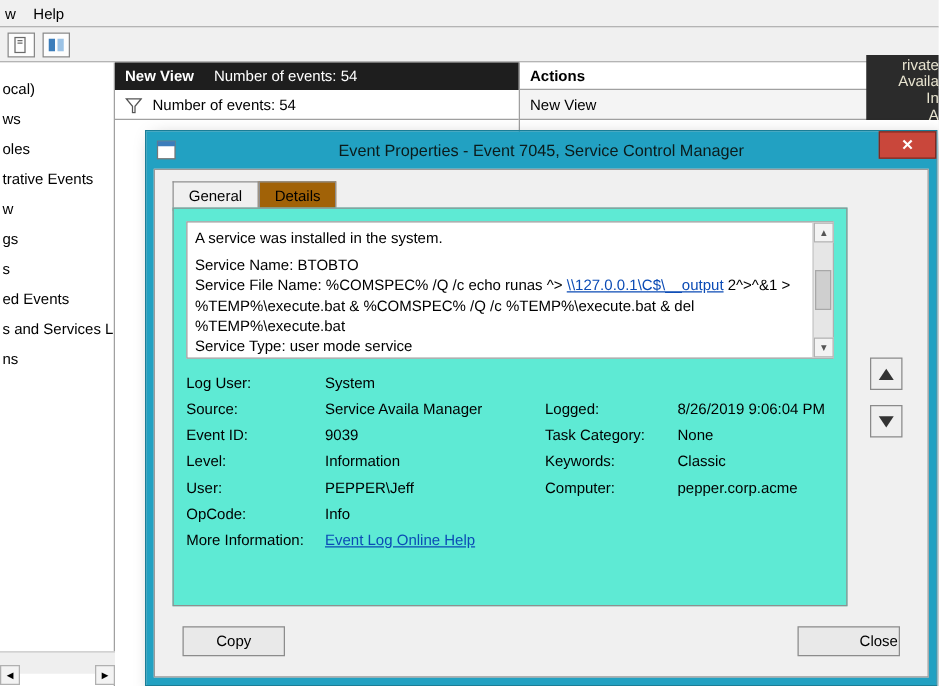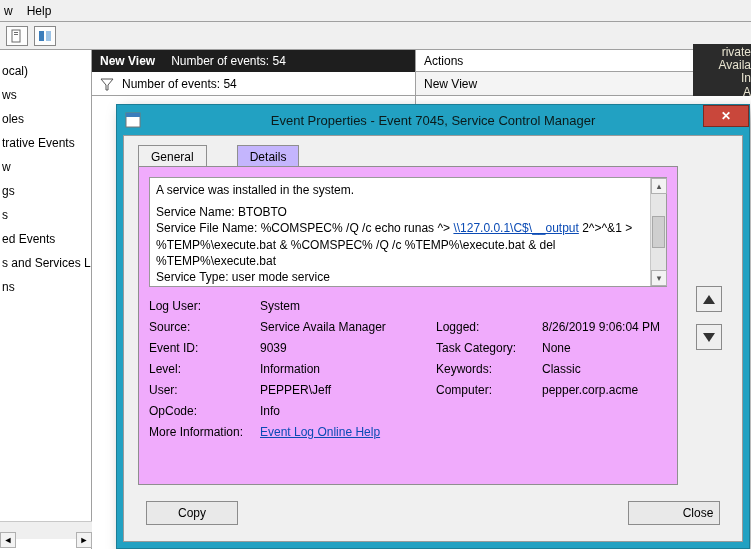--- a/index.html
+++ b/index.html
@@ -19,41 +19,41 @@
   .tree div { white-space: nowrap; margin: 10px 0; color: #000; }
 
   .center { flex: 1; display: flex; flex-direction: column; }
   .header-bar { height: 22px; background: #1e1e1e; color: #fff; display: flex; align-items: center; padding: 0 8px; gap: 16px; font-size: 12px; }
   .header-bar .title { font-weight: 600; }
 
   .filter-row { height: 24px; background: #fff; border-bottom: 1px solid #a0a0a0; display: flex; align-items: center; padding: 0 8px; gap: 8px; }
   .funnel { width: 14px; height: 14px; display: inline-block; }
 
   .right-col { width: 336px; border-left: 1px solid #a0a0a0; display: flex; flex-direction: column; }
-  .actions-hdr { height: 22px; background: #fff; border-bottom: 1px solid #a0a0a0; display: flex; align-items: center; padding: 0 8px; font-weight: 400; }
+  .actions-hdr { height: 22px; background: #fff; border-bottom: 1px solid #a0a0a0; display: flex; align-items: center; padding: 0 8px; font-weight: 700; }
   .action-item { height: 24px; background: #f4f4f4; border-bottom: 1px solid #a0a0a0; display: flex; align-items: center; justify-content: space-between; padding: 0 8px; }
   .caron { width: 0; height: 0; border-left: 5px solid transparent; border-right: 5px solid transparent; border-bottom: 6px solid #333; }
 
   
   .dark-strip { position: absolute; top: 0; right: 0; width: 58px; height: 52px; background: #2b2b2b; color: #e8e4d0; font-family: monospace; font-size: 11px; padding: 2px 0; text-align: right; line-height: 1.1; overflow: hidden; margin-top: 44px; }
 
   
   .dialog { position: absolute; left: 116px; top: 104px; width: 634px; height: 445px; background: #2aa7c7; background: linear-gradient(#22a1c2,#22a1c2); border: 1px solid #1b7d96; box-shadow: 6px 6px 14px rgba(0,0,0,0.35); }
   .dialog-inner { position: absolute; left: 6px; top: 30px; right: 6px; bottom: 6px; background: #f0f0f0; border: 1px solid #9a9a9a; }
 
   .titlebar { height: 30px; display: flex; align-items: center; justify-content: center; position: relative; }
   .titlebar-icon { position: absolute; left: 8px; top: 7px; width: 16px; height: 16px; }
   .titlebar-title { color: #0b1b1b; font-size: 13px; }
   .close-btn { position: absolute; right: 0; top: 0; width: 46px; height: 22px; background: #c9473b; border: 1px solid #7d2a22; display: flex; align-items: center; justify-content: center; color: #fff; font-weight: 700; font-size: 13px; }
 
   
-  .tabs { position: absolute; left: 14px; top: 8px; display: flex; gap: 30px; }
-  .tab { border: 1px solid #8f8f8f; background: #c4b5fd; padding: 4px 12px; font-size: 12px; position: relative; top: 1px; }
+  .tabs { position: absolute; left: 14px; top: 8px; display: flex; }
+  .tab { border: 1px solid #8f8f8f; background: #a16207; padding: 4px 12px; font-size: 12px; position: relative; top: 1px; }
   .tab.active { background: #f0f0f0; border-bottom: 1px solid #f0f0f0; }
-  .tab-body-border { position: absolute; left: 14px; right: 64px; top: 30px; bottom: 56px; border: 1px solid #8f8f8f; background: #f0abfc; }
+  .tab-body-border { position: absolute; left: 14px; right: 64px; top: 30px; bottom: 56px; border: 1px solid #8f8f8f; background: #5eead4; }
 
   
   .desc-box { position: absolute; left: 10px; right: 10px; top: 10px; height: 110px; border: 1px solid #9a9a9a; background: #fff; padding: 4px 18px 4px 6px; overflow: hidden; line-height: 1.35; }
   .desc-box a { color: #0b4bb5; text-decoration: underline; margin-top: 16px; }
   .desc-scroll { position: absolute; right: 11px; top: 11px; width: 16px; height: 108px; background: #e6e6e6; border-left: 1px solid #c8c8c8; }
   .sc-btn { width: 16px; height: 16px; background: #f3f3f3; border: 1px solid #b0b0b0; display: flex; align-items: center; justify-content: center; font-size: 9px; color: #555; }
   .sc-thumb { position: absolute; top: 38px; height: 32px; left: 1px; right: 1px; background: #cfcfcf; border: 1px solid #a8a8a8; }
 
   
   .fields { position: absolute; left: 10px; right: 10px; top: 132px; display: grid; grid-template-columns: 105px 170px 100px 1fr; row-gap: 7px; column-gap: 6px; }
@@ -61,21 +61,21 @@
   .fields a { color: #0b4bb5; text-decoration: underline; }
 
   
   .nav-btn { position: absolute; width: 26px; height: 26px; background: #efefef; border: 1px solid #8a8a8a; display: flex; align-items: center; justify-content: center; }
   .nav-up { right: 20px; top: 150px; }
   .nav-dn { right: 20px; top: 188px; }
   .arrow-up { width: 0; height: 0; border-left: 6px solid transparent; border-right: 6px solid transparent; border-bottom: 9px solid #333; }
   .arrow-dn { width: 0; height: 0; border-left: 6px solid transparent; border-right: 6px solid transparent; border-top: 9px solid #333; }
 
   
-  .btn { position: absolute; width: 92px; height: 24px; background: #e9e9e9; border: 1px solid #8c8c8c; display: flex; align-items: center; justify-content: center; }
+  .btn { position: absolute; width: 82px; height: 24px; background: #e9e9e9; border: 1px solid #8c8c8c; display: flex; align-items: center; justify-content: center; }
   .btn-copy { left: 22px; bottom: 16px; }
   .btn-close { right: 22px; bottom: 16px; padding-left: 48px; }
 
   
   .hscroll { position: absolute; left: 0; bottom: 0; width: 92px; height: 18px; background: #efefef; border-top: 1px solid #c8c8c8; display: flex; justify-content: space-between; }
   .hscroll .sc-btn { height: 16px; }
 </style>
 </head>
 <body>
 

